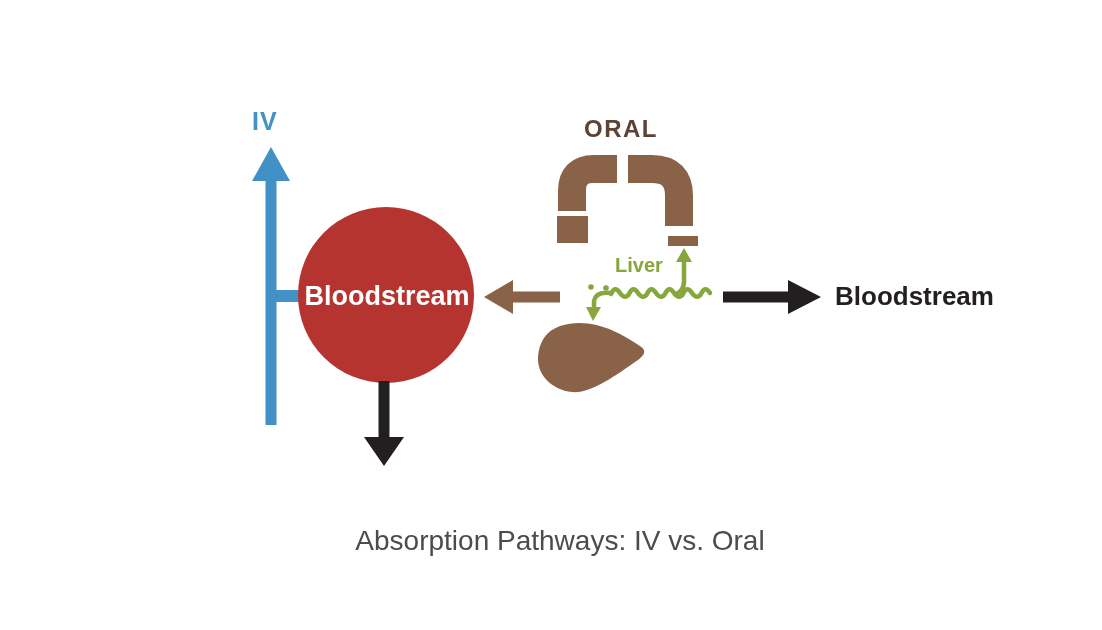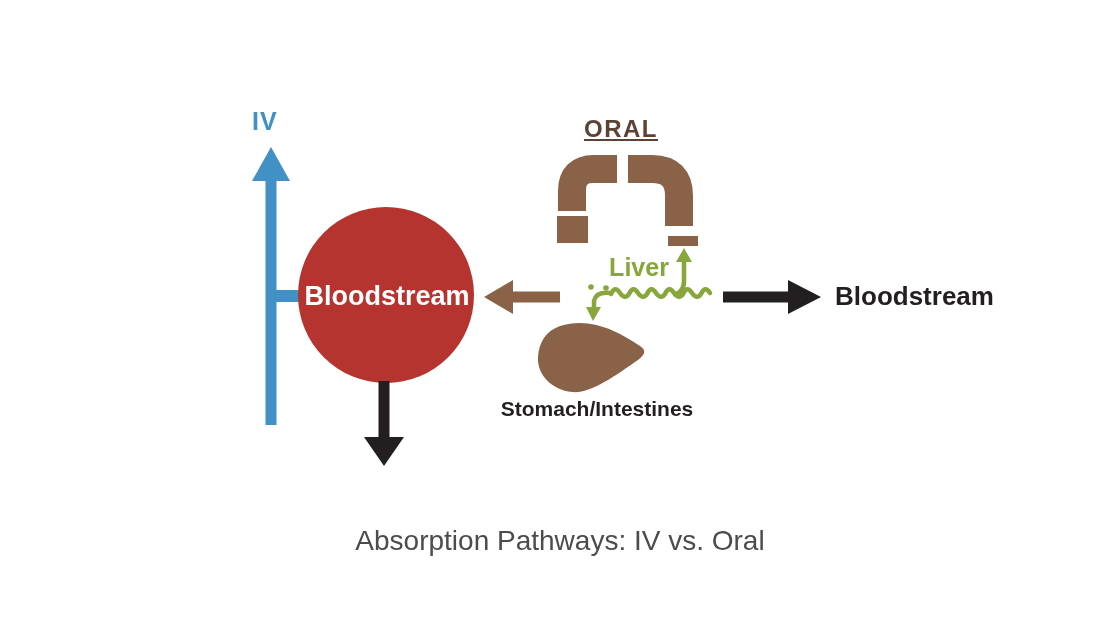--- a/index.html
+++ b/index.html
@@ -40,26 +40,25 @@
     font-size:25px;
     color:var(--iv-blue);
     letter-spacing:1px;
   }
   .oral-label{
     left:621px;top:117px;
     transform:translateX(-50%);
     font-size:24px;
     color:var(--oral-text-brown);
     letter-spacing:1.5px;
-    text-decoration:underline;
   }
   .liver-label{
     left:639px;top:255px;
     transform:translateX(-50%);
-    font-size:25px;
+    font-size:20px;
     color:var(--liver-green);
   }
   .bloodstream-circle-label{
     left:387px;top:296px;
     transform:translate(-50%,-50%);
     font-size:27px;
     color:#ffffff;
   }
   .bloodstream-right-label{
     left:835px;top:296px;
@@ -134,17 +133,16 @@
   <div class="label iv-label">IV</div>
 
   <div class="label oral-label">ORAL</div>
 
   <div class="label liver-label">Liver</div>
 
   <div class="label bloodstream-circle-label">Bloodstream</div>
 
   <div class="label bloodstream-right-label">Bloodstream</div>
 
-  <div class="label stomach-label">Stomach/Intestines</div>
 
   <div class="label caption">Absorption Pathways: IV vs. Oral</div>
 
 </div>
 
 </body></html>

